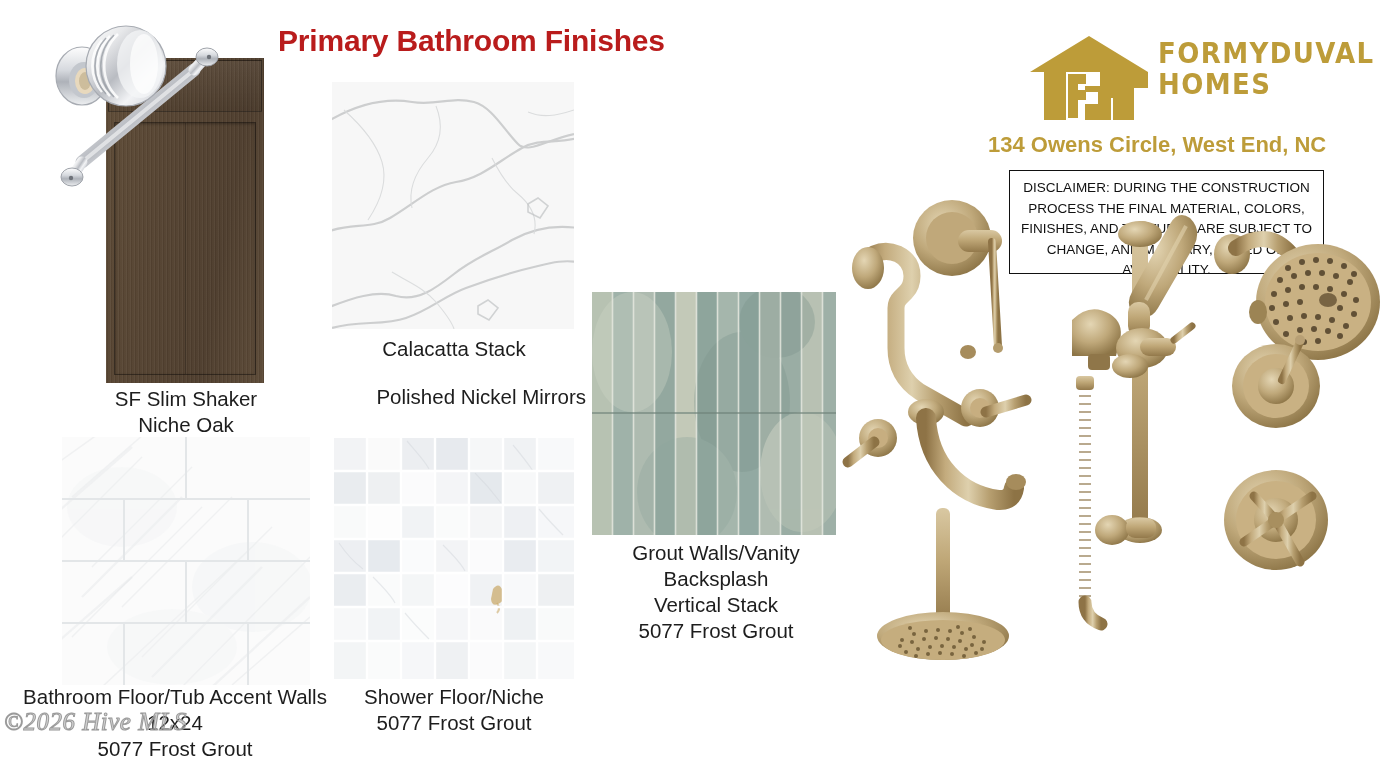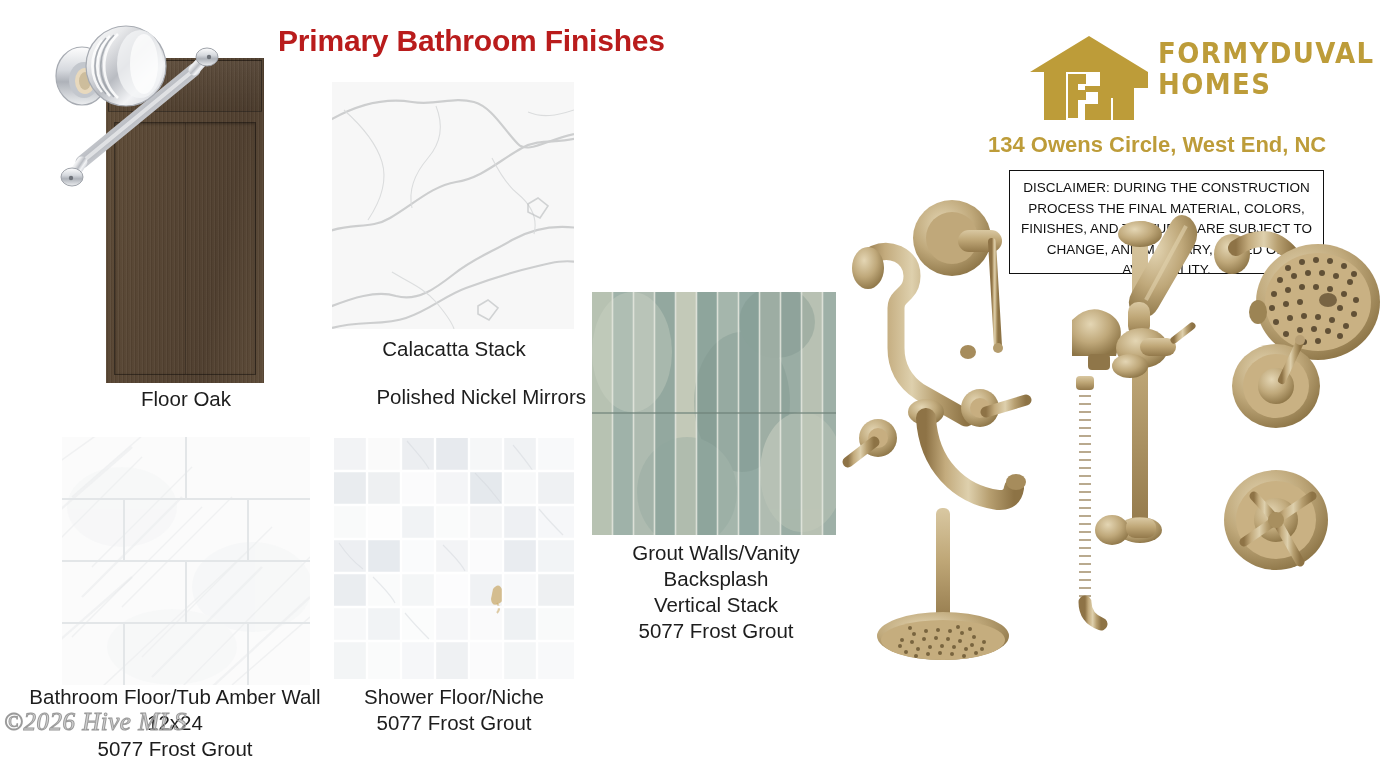--- a/index.html
+++ b/index.html
@@ -195,21 +195,22 @@
         <path d="M62 14 A41 41 0 0 0 62 70"></path>
         <path d="M70 11 A43 43 0 0 0 70 73"></path>
       </g>
       <ellipse cx="96" cy="40" rx="23" ry="34" fill="#f4f5f7" opacity=".75"></ellipse>
       <ellipse cx="100" cy="40" rx="14" ry="30" fill="#ffffff" opacity=".7"></ellipse>
     </g>
   </svg>
 </div>
 
 <div class="abs label" id="label-cabinet">
-  <div>Floor Oak</div>
+  <div>SF Slim Shaker</div>
+  <div>Niche Oak</div>
 </div>
 
 <div class="abs swatch" id="quartz-slab">
   <svg viewBox="0 0 242 247" width="242" height="247" preserveAspectRatio="none" aria-hidden="true">
     <rect width="242" height="247" fill="#f7f7f7"></rect>
     <g fill="none" stroke="#c6c8c9" stroke-width="2.2" opacity=".85">
       <path d="M-5 40 C25 22 55 16 80 20 C105 24 120 14 142 20 C160 25 172 48 186 62 C196 72 214 58 242 52"></path>
       <path d="M-5 150 C20 140 38 148 58 136 C82 122 100 104 124 100 C150 96 168 78 190 66 C208 56 224 62 246 56"></path>
       <path d="M-5 226 C20 216 44 208 64 214 C86 220 104 206 122 192 C142 176 160 170 180 158 C198 148 218 142 246 146"></path>
       <path d="M0 246 C26 238 52 244 74 236 C98 228 112 214 134 206 C158 197 180 190 206 184 C222 180 232 178 246 180"></path>
@@ -300,21 +301,21 @@
       <line x1="124" y1="0" x2="124" y2="62"></line>
       <line x1="62" y1="62" x2="62" y2="124"></line>
         <line x1="186" y1="62" x2="186" y2="124"></line>
       <line x1="124" y1="124" x2="124" y2="186"></line>
       <line x1="62" y1="186" x2="62" y2="248"></line>
         <line x1="186" y1="186" x2="186" y2="248"></line>
     </g>
   </svg>
 </div>
 <div class="abs label" id="label-floor">
-  <div>Bathroom Floor/Tub Amber Wall</div>
+  <div>Bathroom Floor/Tub Accent Walls</div>
   <div>12x24</div>
   <div>5077 Frost Grout</div>
 </div>
 
 <div class="abs swatch" id="mosaic-tile">
   <svg viewBox="0 0 242 243" width="242" height="243" preserveAspectRatio="none" aria-hidden="true">
     <rect width="242" height="243" fill="#ffffff"></rect>
     <g>
       <rect x="1" y="1" width="32" height="32" fill="#f2f3f5"></rect>
         <rect x="35" y="1" width="32" height="32" fill="#fafafa"></rect>

